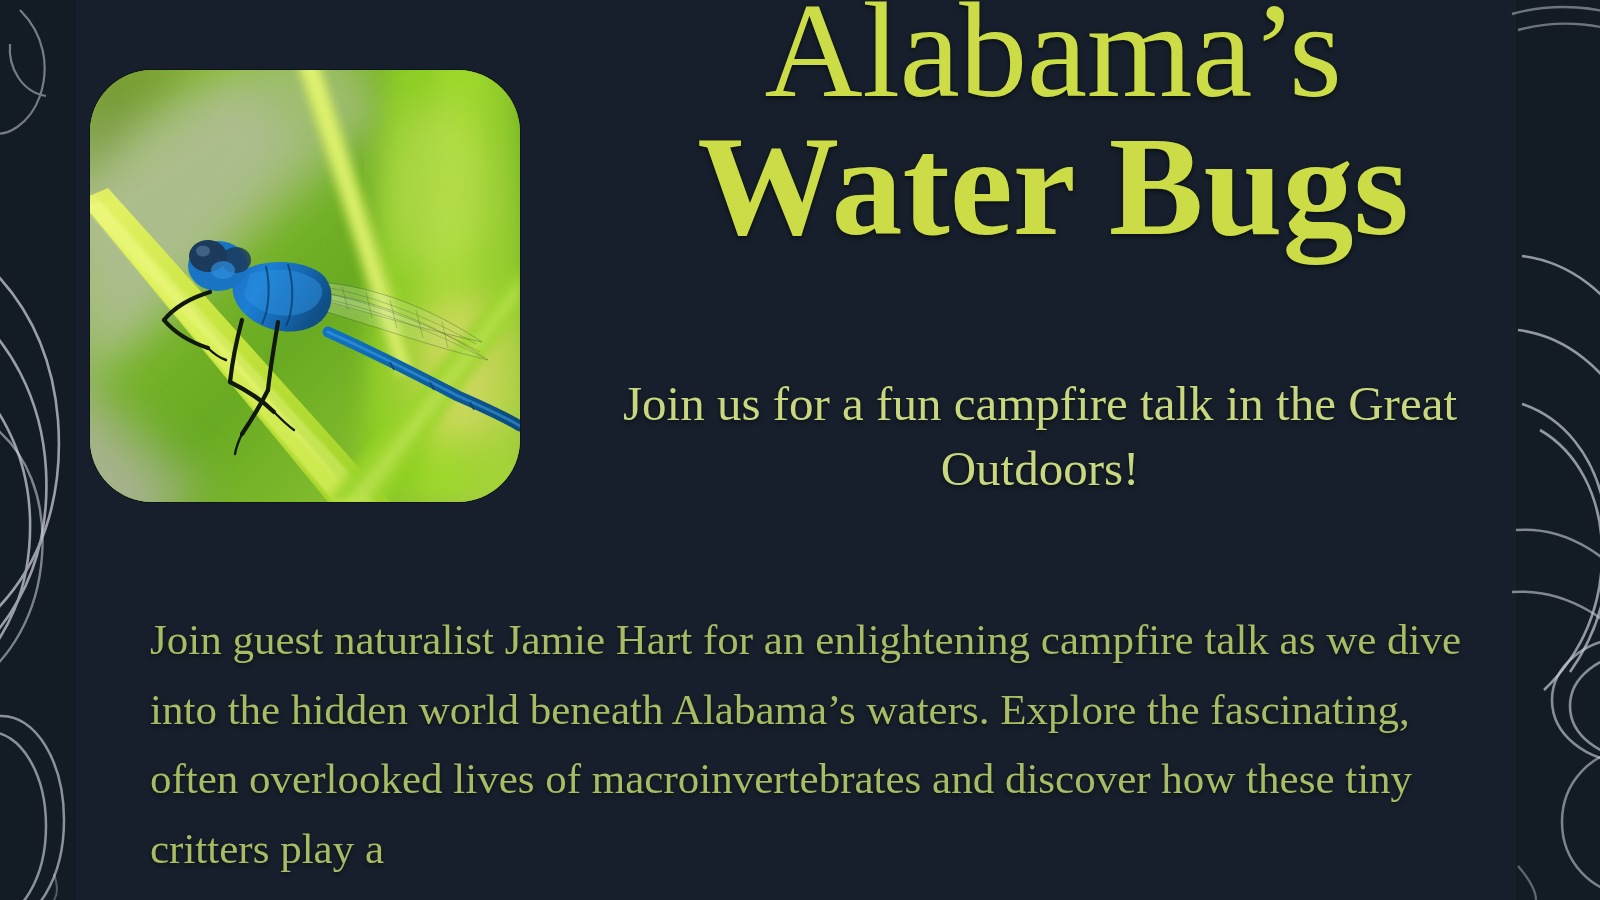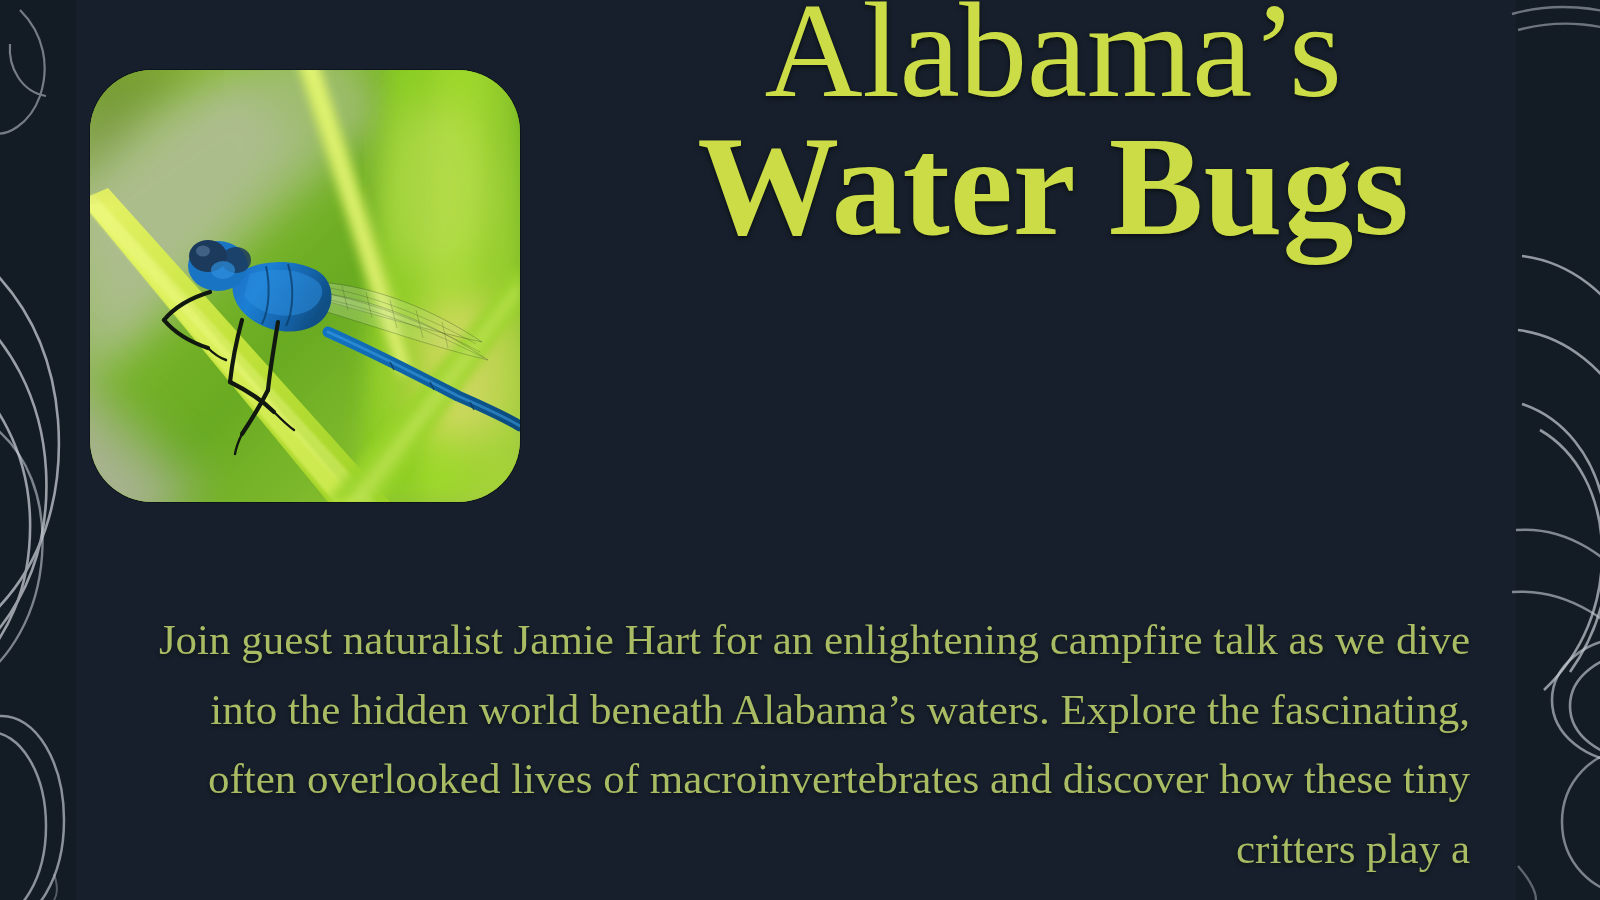--- a/index.html
+++ b/index.html
@@ -84,21 +84,21 @@
     font-weight: 400;
     text-shadow: 0 2px 4px rgba(0,0,0,0.5);
   }
 
   
   .body-copy {
     position: absolute;
     left: 150px;
     top: 605px;
     width: 1320px;
-    text-align: right;
+    text-align: left;
     color: #a9bb63;
     font-size: 43px;
     line-height: 1.62;
     font-weight: 400;
     text-shadow: 0 2px 4px rgba(0,0,0,0.45);
   }
 </style>
 </head>
 <body>
 
@@ -316,16 +316,17 @@
         </g>
       </svg>
     </div>
   </div>
 
   <div class="headline">
     <span class="l1">Alabama’s</span>
     <span class="l2">Water Bugs</span>
   </div>
 
+  <div class="subtitle">Join us for a fun campfire talk in the Great Outdoors!</div>
 
   <div class="body-copy">Join guest naturalist Jamie Hart for an enlightening campfire talk as we dive into the hidden world beneath Alabama’s waters. Explore the fascinating, often overlooked lives of macroinvertebrates and discover how these tiny critters play a</div>
 
 </div>
 
 </body></html>

